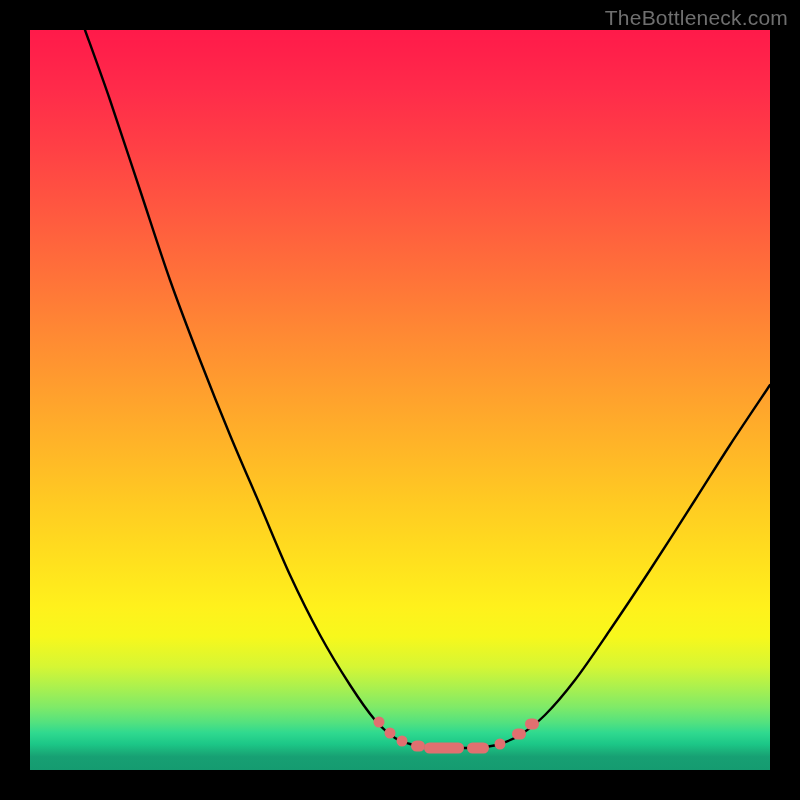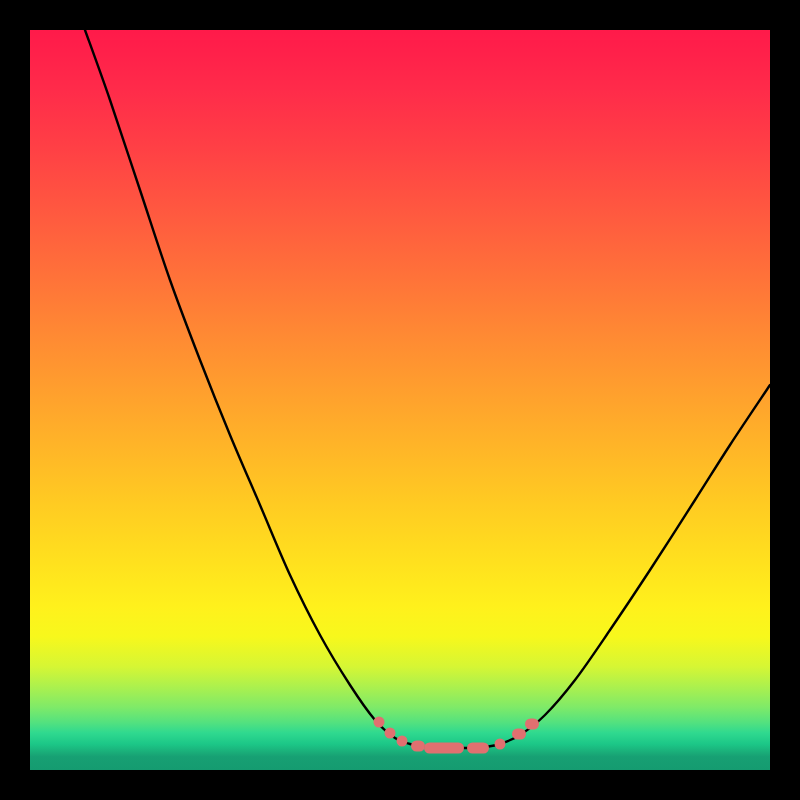--- a/index.html
+++ b/index.html
@@ -69,20 +69,21 @@
     font-size: 21px;
     font-weight: 500;
     letter-spacing: 0.2px;
     user-select: none;
   }
 </style>
 </head>
 <body>
 
 <div class="frame">
+  <div class="watermark">TheBottleneck.com</div>
   <div class="plot-area">
     <div class="gradient"></div>
     <svg class="curve-svg" viewBox="0 0 740 740" preserveAspectRatio="none">
       <path id="curve-path" fill="none" stroke="#000000" stroke-width="2.4" stroke-linecap="round" d="M 55 0 C 59.166666666666664 11.666666666666666, 70.83333333333333 43.33333333333333, 80 70 C 89.16666666666667 96.66666666666667, 100 130, 110 160 C 120 190, 130 221.66666666666666, 140 250 C 150 278.3333333333333, 160 304.1666666666667, 170 330 C 180 355.8333333333333, 190 380.8333333333333, 200 405 C 210 429.1666666666667, 220 451.6666666666667, 230 475 C 240 498.3333333333333, 250 523.3333333333334, 260 545 C 270 566.6666666666666, 280 586.6666666666666, 290 605 C 300 623.3333333333334, 310.8333333333333 640.8333333333334, 320 655 C 329.1666666666667 669.1666666666666, 337.5 681.1666666666666, 345 690 C 352.5 698.8333333333334, 359.1666666666667 704, 365 708 C 370.8333333333333 712, 375 712.5, 380 714 C 385 715.5, 390 716.3333333333334, 395 717 C 400 717.6666666666666, 405 717.8333333333334, 410 718 C 415 718.1666666666666, 420 718, 425 718 C 430 718, 435 718.1666666666666, 440 718 C 445 717.8333333333334, 450 717.6666666666666, 455 717 C 460 716.3333333333334, 464.1666666666667 716, 470 714 C 475.8333333333333 712, 482.5 709.8333333333334, 490 705 C 497.5 700.1666666666666, 505.8333333333333 694.1666666666666, 515 685 C 524.1666666666666 675.8333333333334, 534.1666666666666 664.1666666666666, 545 650 C 555.8333333333334 635.8333333333334, 567.5 618.3333333333334, 580 600 C 592.5 581.6666666666666, 605.8333333333334 561.6666666666666, 620 540 C 634.1666666666666 518.3333333333334, 651.6666666666666 490.8333333333333, 665 470 C 678.3333333333334 449.1666666666667, 687.5 434.1666666666667, 700 415 C 712.5 395.8333333333333, 733.3333333333334 365, 740 355"></path>
       <g id="markers">
           <rect x="343.5" y="686.5" width="11" height="11" rx="5.5" ry="5.5" fill="#e07070"></rect>
           <rect x="354.5" y="697.5" width="11" height="11" rx="5.5" ry="5.5" fill="#e07070"></rect>
           <rect x="366.5" y="705.5" width="11" height="11" rx="5.5" ry="5.5" fill="#e07070"></rect>
           <rect x="381" y="710.5" width="14" height="11" rx="5.5" ry="5.5" fill="#e07070"></rect>
           <rect x="394" y="712.5" width="40" height="11" rx="5.5" ry="5.5" fill="#e07070"></rect>

